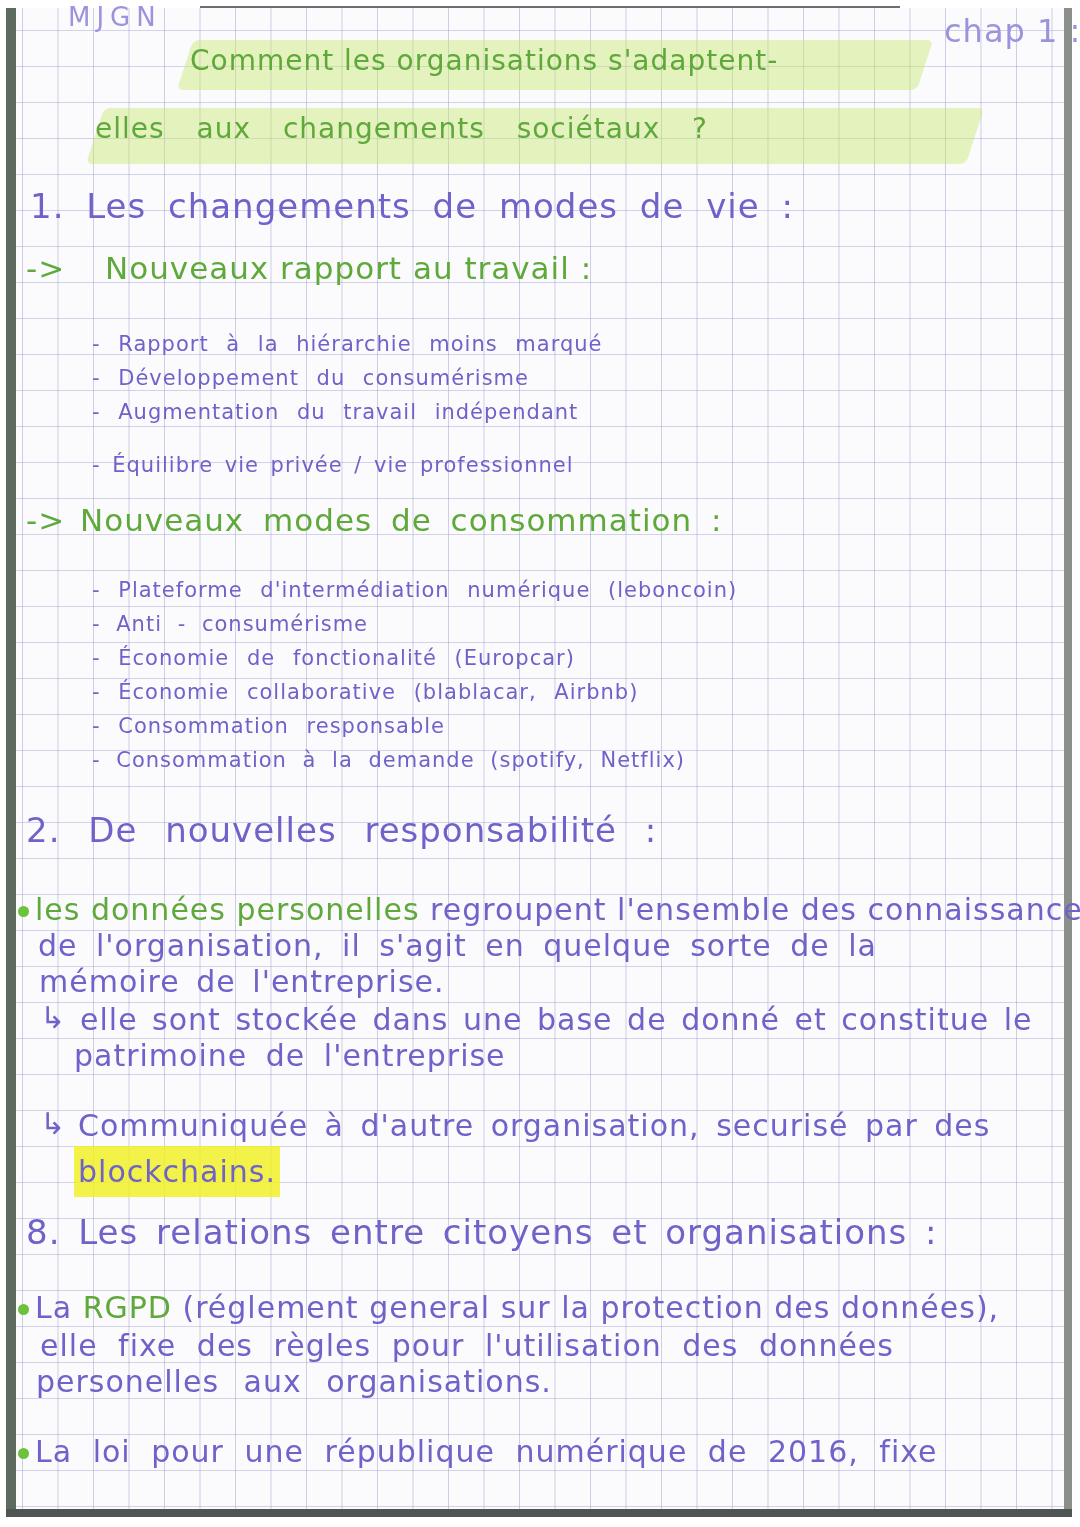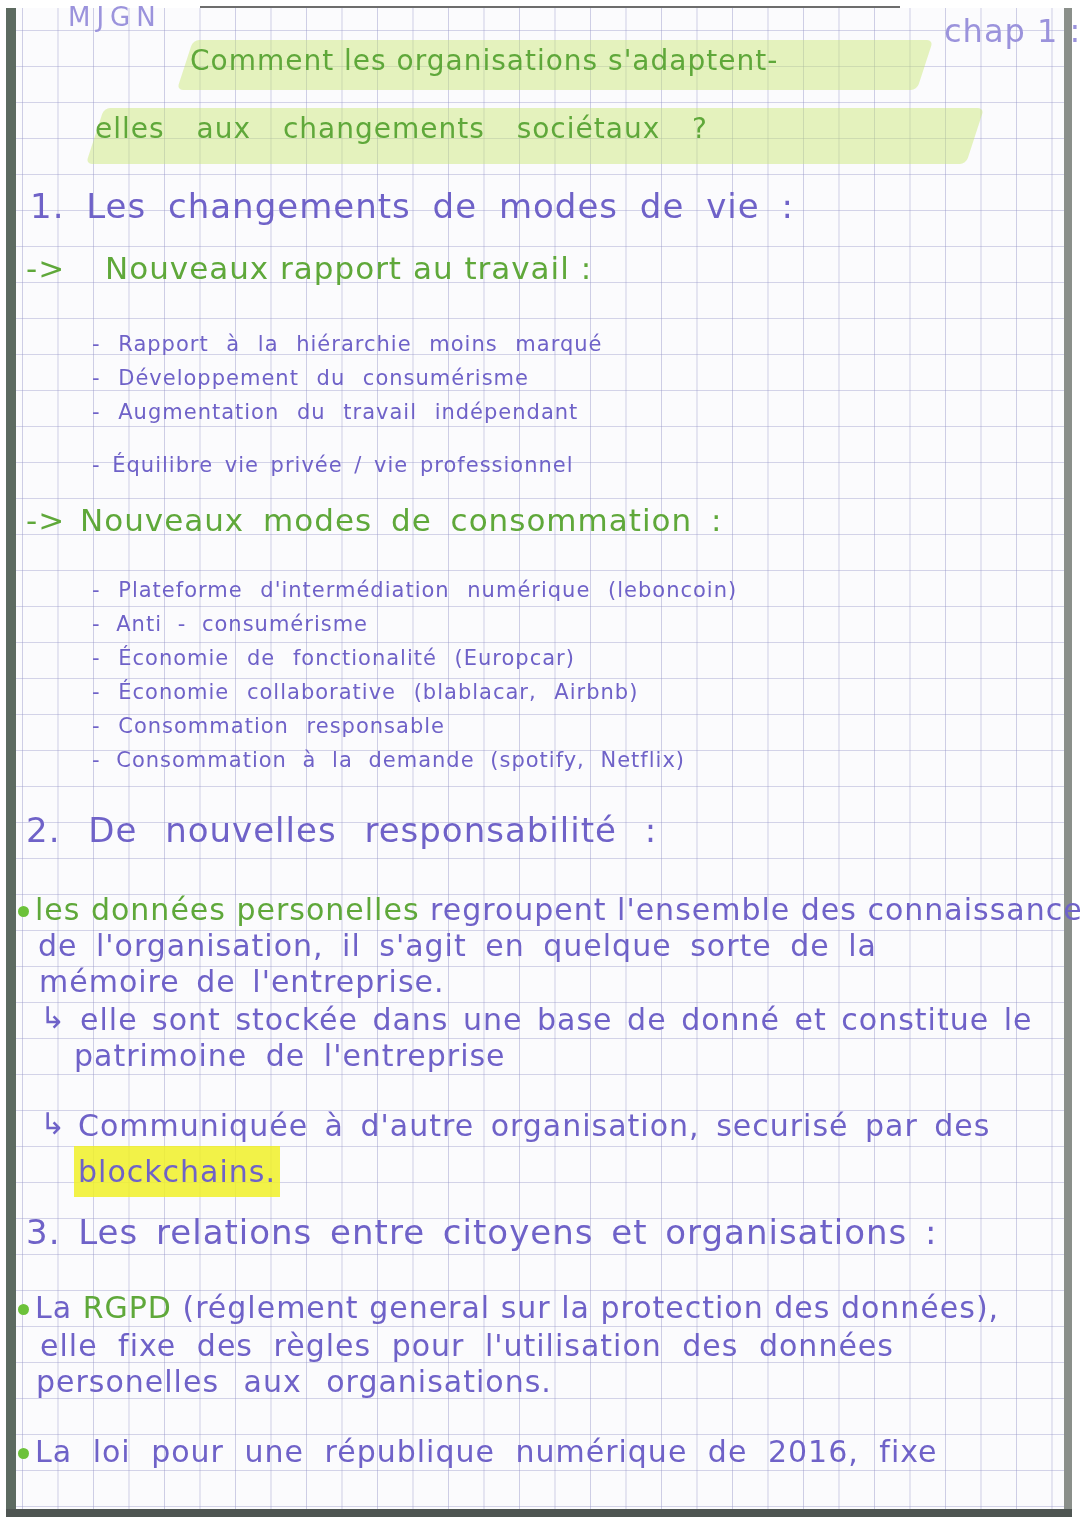--- a/index.html
+++ b/index.html
@@ -90,21 +90,21 @@
 <span class="txt purple para" style="left:39px; top:964px; word-spacing:6px;">mémoire de l'entreprise.</span>
 
 <span class="txt purple para" style="left:40px; top:1000px; font-size:30px;">↳</span>
 <span class="txt purple para" style="left:80px; top:1002px; word-spacing:4px;">elle sont stockée dans une base de donné et constitue le</span>
 <span class="txt purple para" style="left:74px; top:1038px; word-spacing:8px;">patrimoine de l'entreprise</span>
 
 <span class="txt purple para" style="left:40px; top:1106px; font-size:30px;">↳</span>
 <span class="txt purple para" style="left:78px; top:1108px; word-spacing:6px;text-align:right;">Communiquée à d'autre organisation, securisé par des</span>
 <span class="txt purple para highlight-yellow" style="left:74px; top:1146px; padding:8px 4px;">blockchains.</span>
 
-<span class="txt purple h-section" style="left:26px; top:1212px; word-spacing:6px;">3. Les relations entre citoyens et organisations :</span>
+<span class="txt purple h-section" style="left:26px; top:1212px; word-spacing:6px;">8. Les relations entre citoyens et organisations :</span>
 
 <div class="txt purple para" style="left:18px; top:1290px;">
   <span class="dot"></span><span>La </span><span class="green">RGPD</span><span> (réglement general sur la protection des données),</span>
 </div>
 <span class="txt purple para" style="left:40px; top:1328px; word-spacing:10px;">elle fixe des règles pour l'utilisation des données</span>
 <span class="txt purple para" style="left:36px; top:1364px; word-spacing:14px;">personelles aux organisations.</span>
 
 <div class="txt purple para" style="left:18px; top:1434px; word-spacing:10px;">
   <span class="dot"></span><span>La loi pour une république numérique de 2016, fixe</span>
 </div>

